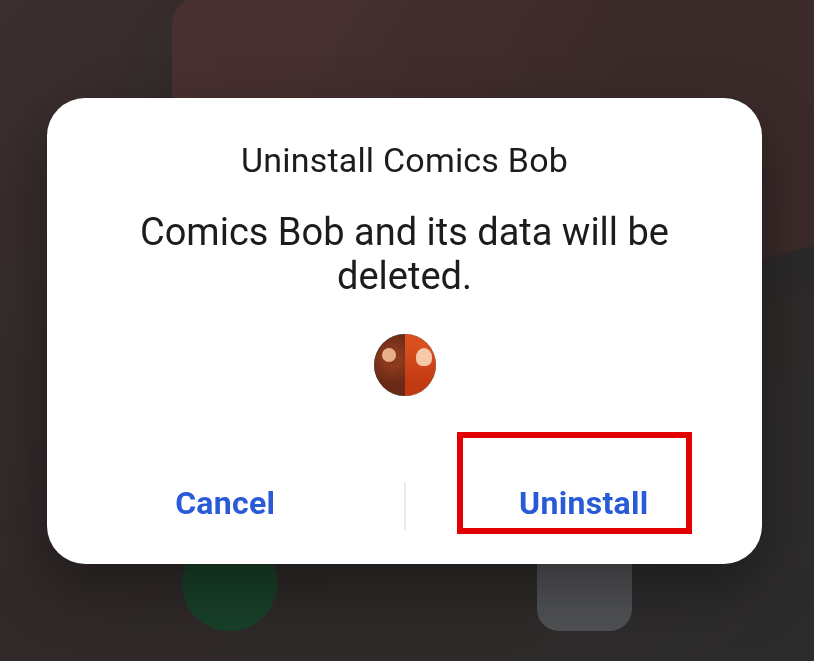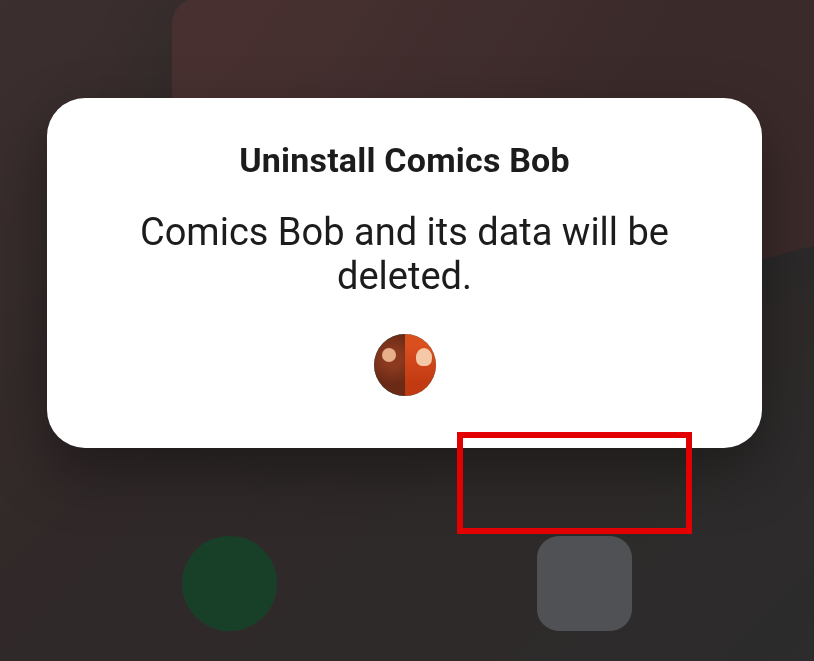--- a/index.html
+++ b/index.html
@@ -82,21 +82,21 @@
       border-radius: 38px;
       box-shadow: 0 24px 60px rgba(0,0,0,0.35);
       padding: 42px 0 0 0;
       display: flex;
       flex-direction: column;
       align-items: center;
     }
 
     .dialog-title {
       font-size: 34px;
-      font-weight: 700;
+      font-weight: 400;
       color: #1c1c1c;
       text-align: center;
       margin-bottom: 30px;
       letter-spacing: 0.2px;
     }
 
     .dialog-message {
       font-size: 38px;
       color: #1c1c1c;
       text-align: center;
@@ -206,15 +206,20 @@
 
 <div class="dialog">
   <div class="dialog-title">Uninstall Comics Bob</div>
   <div class="dialog-message">Comics Bob and its data will be deleted.</div>
   <div class="app-icon">
     <div class="app-icon-left"></div>
     <div class="app-icon-right"></div>
     <div class="app-icon-face1"></div>
     <div class="app-icon-face2"></div>
   </div>
+  <div class="dialog-buttons">
+    <button class="dialog-button">Cancel</button>
+    <div class="button-separator"></div>
+    <button class="dialog-button">Uninstall</button>
+  </div>
 </div>
 
 <div class="highlight-box"></div>
 
 </body></html>

